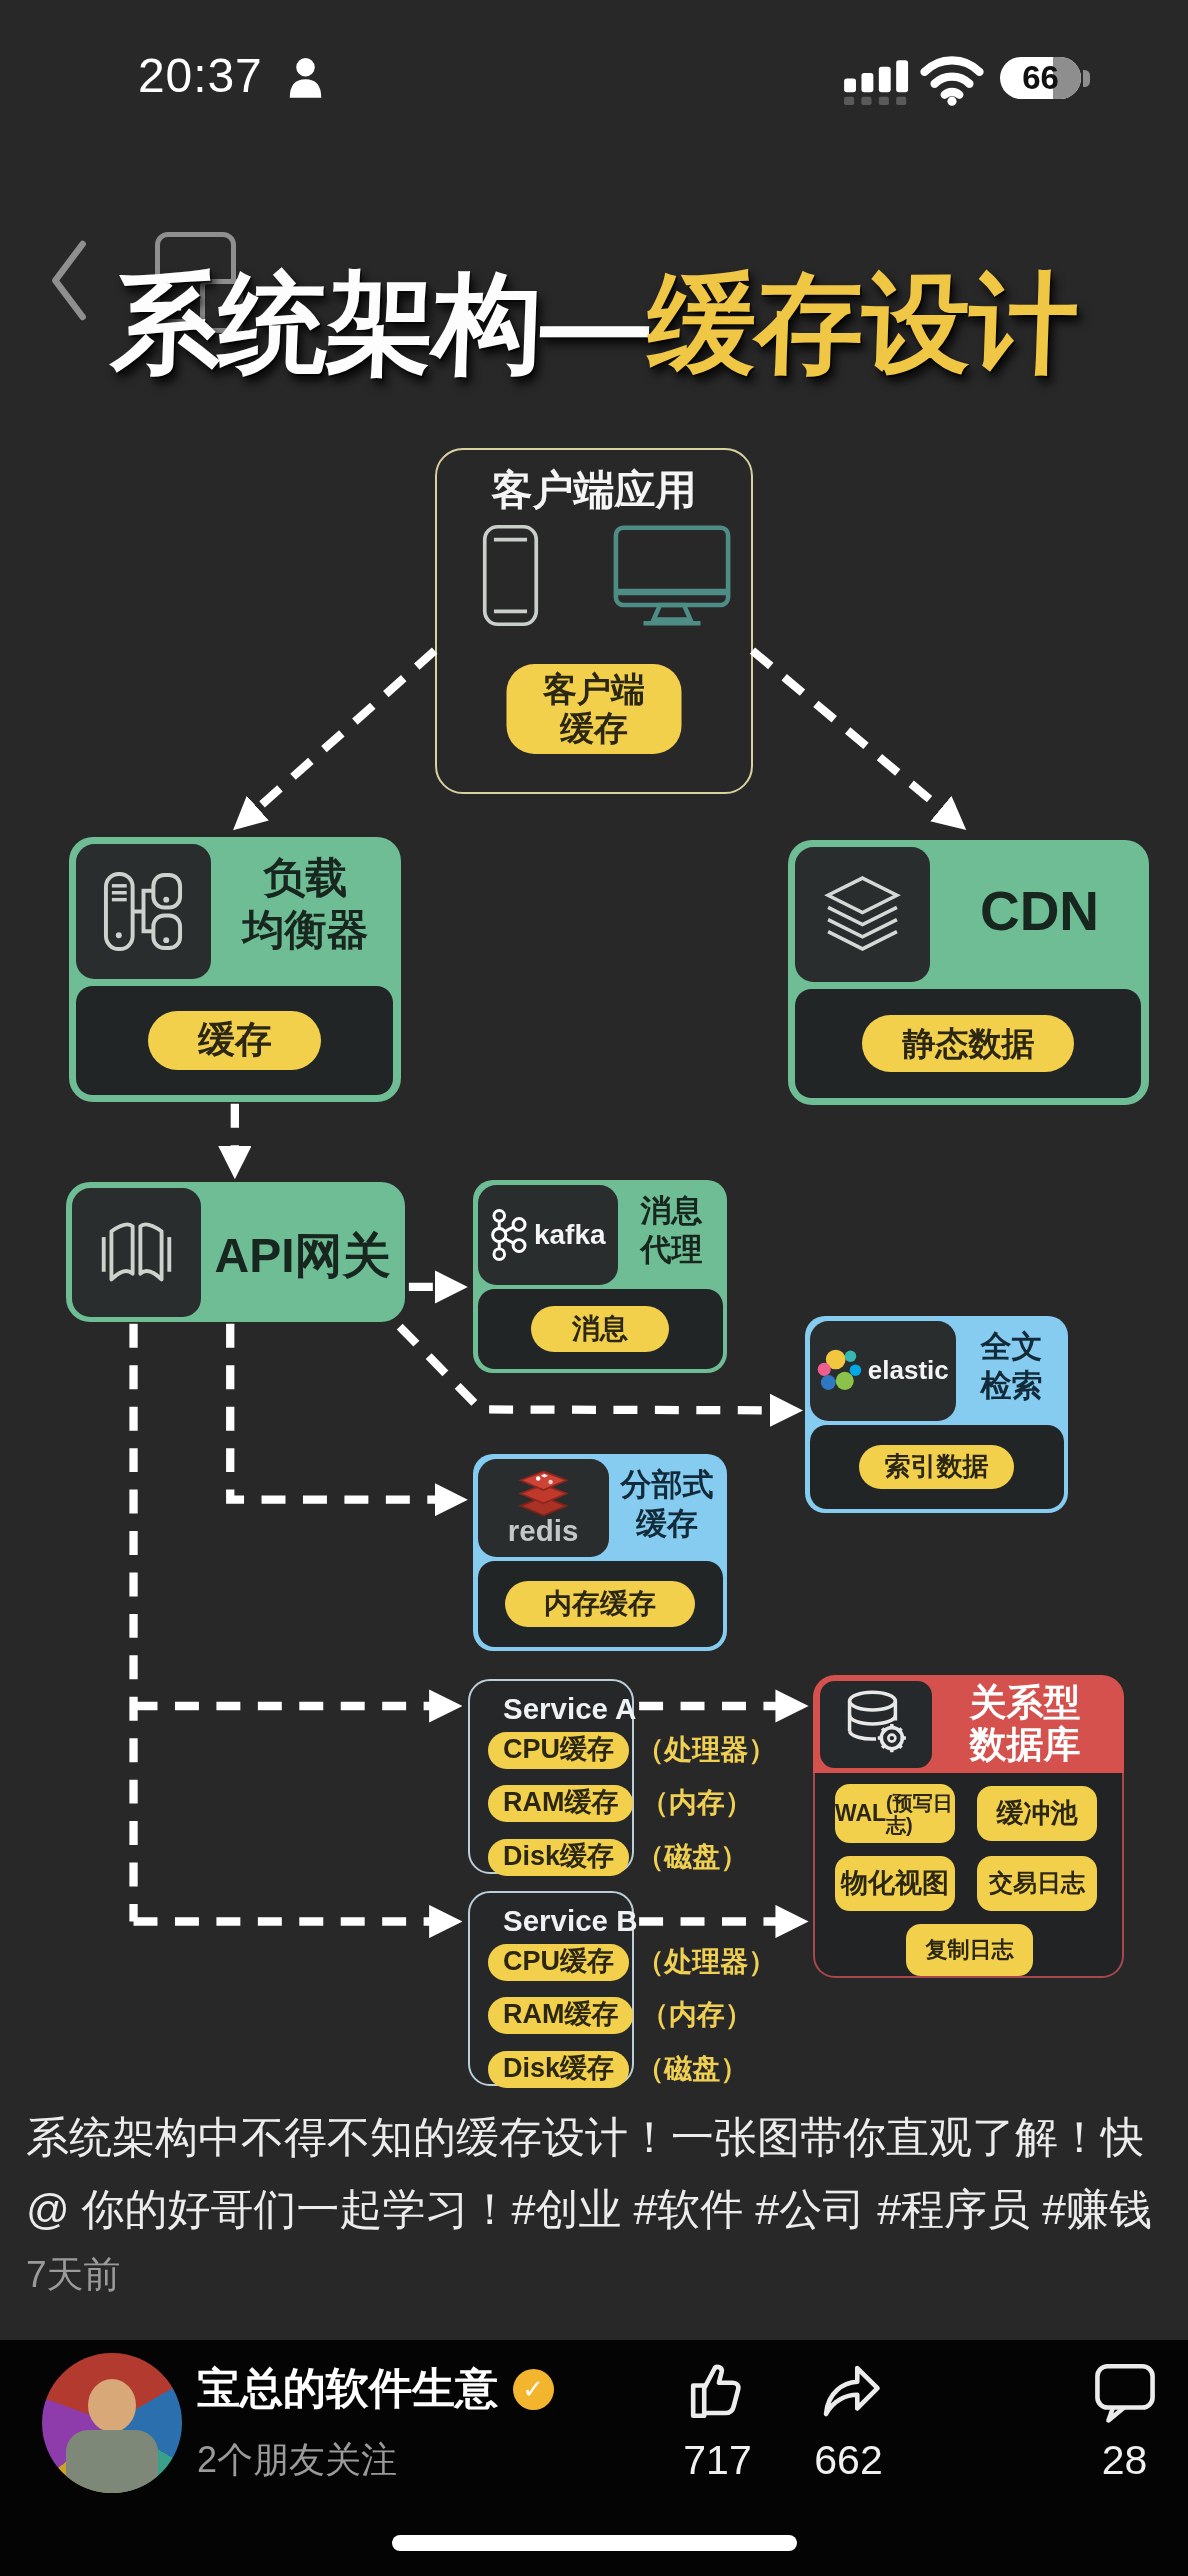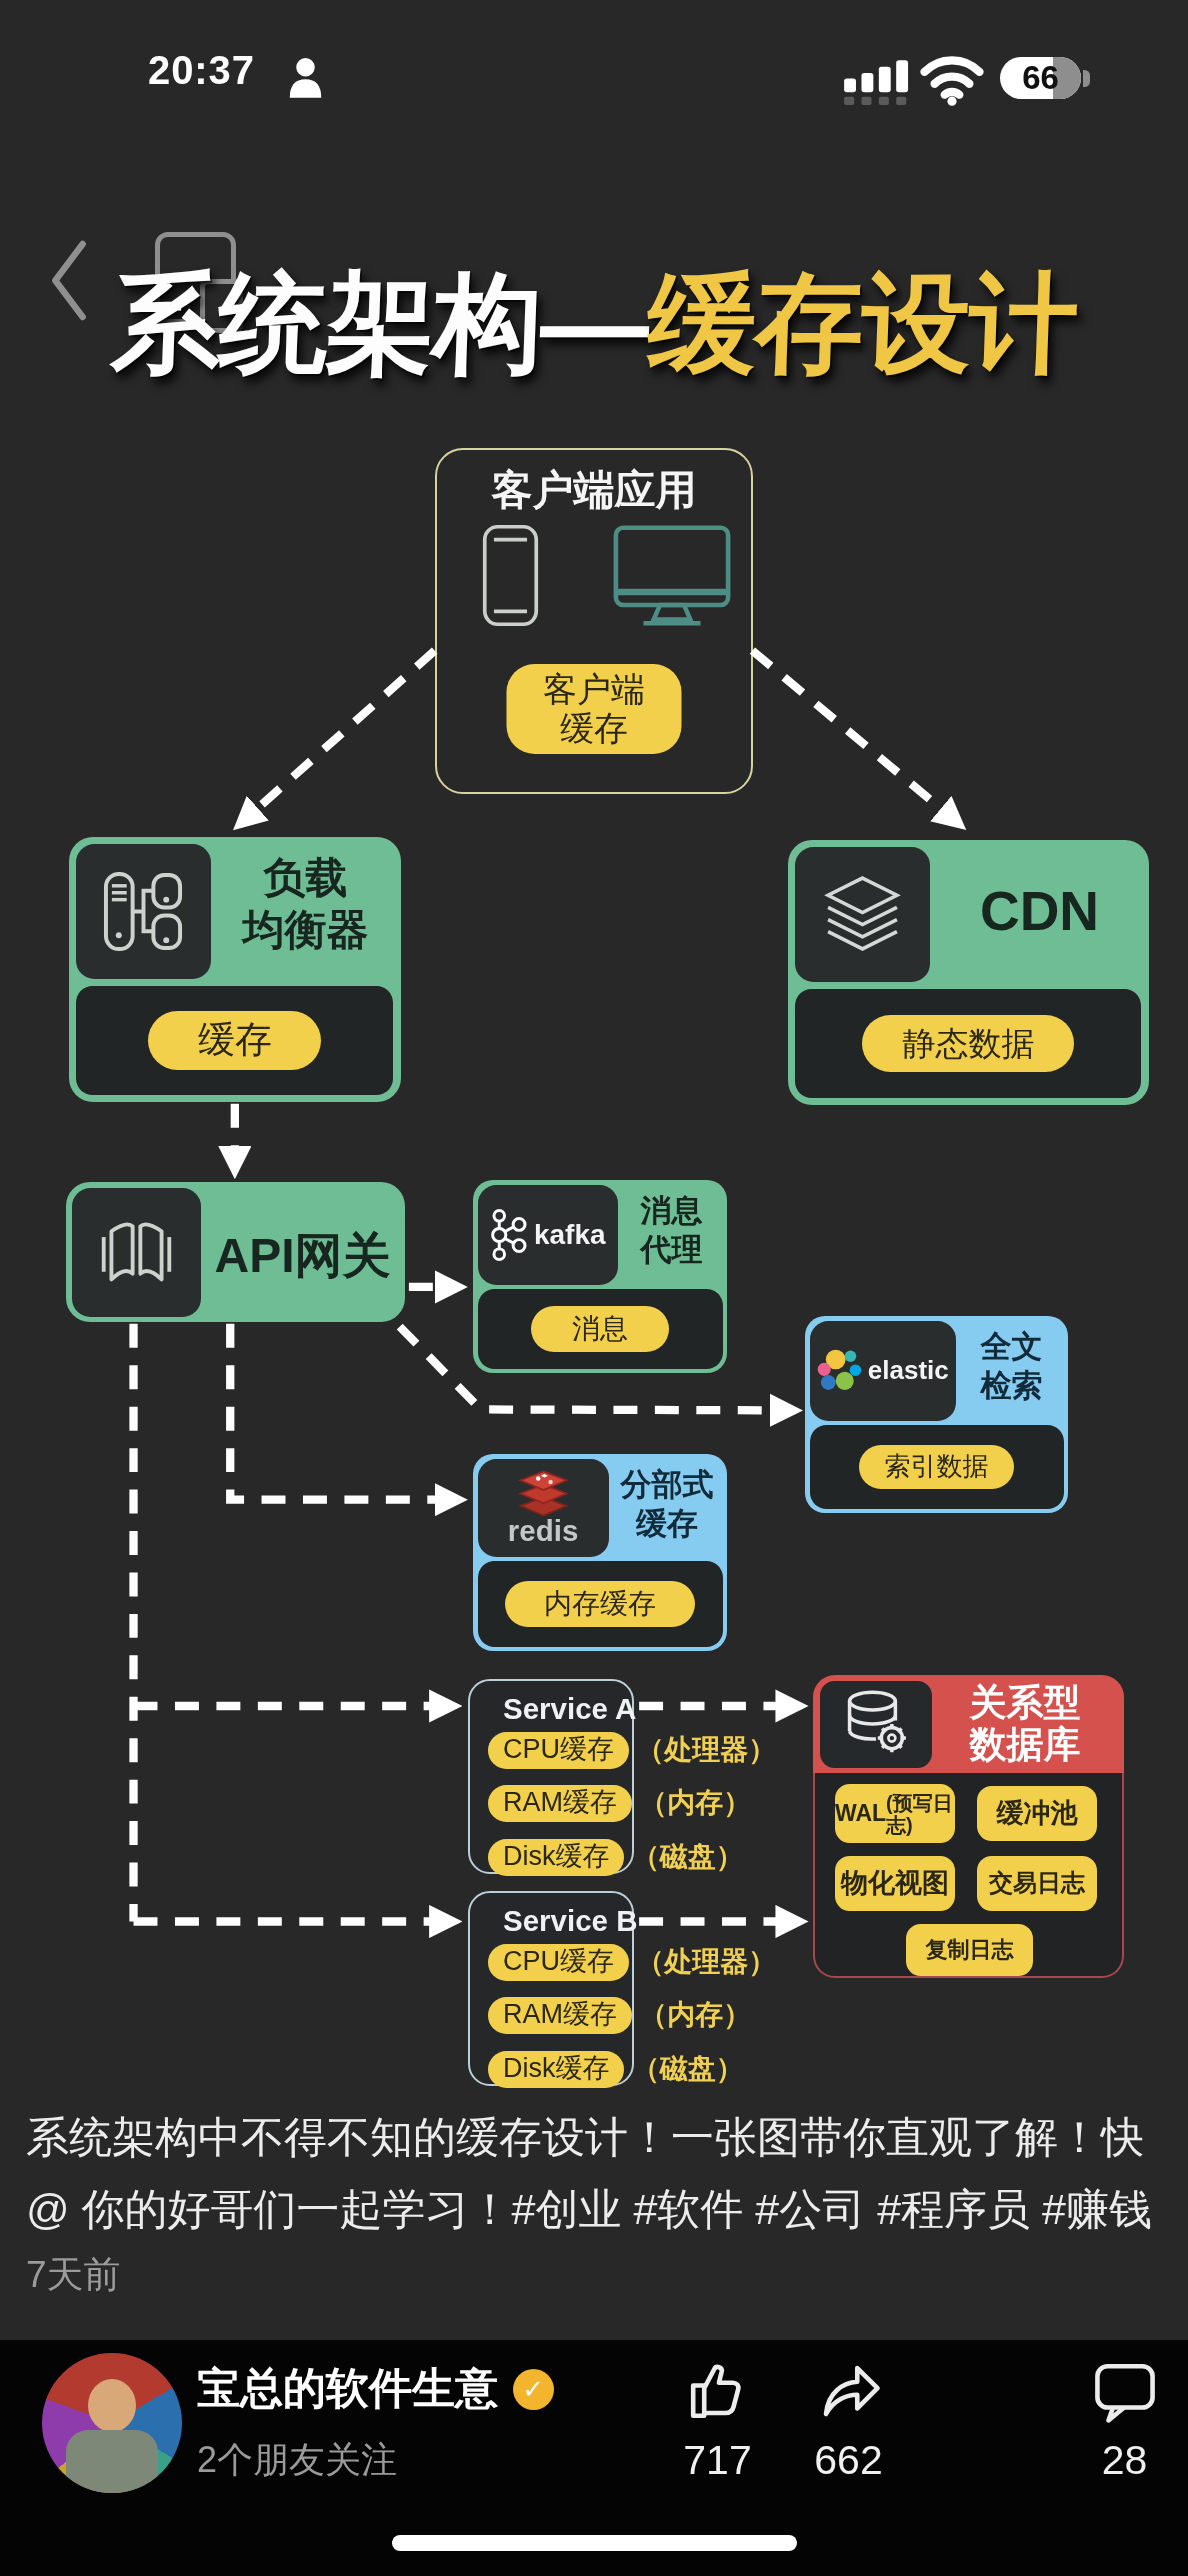--- a/index.html
+++ b/index.html
@@ -1,19 +1,19 @@
 <!DOCTYPE html>
 <html style="font-size:14.7px"><head>
 <meta charset="utf-8">
 <style>
   html,body{margin:0;padding:0;background:#000;}
   .page{position:relative;width:1188px;height:2576px;background:#282828;overflow:hidden;
         font-family:"Liberation Sans","DejaVu Sans",sans-serif;color:#eee;}
   
-  .status-time{position:absolute;left:148px;top:48px;font-size:40px;font-weight:bold;color:#fff;letter-spacing:0.9px;}
+  .status-time{position:absolute;left:138px;top:48px;font-size:48px;font-weight:normal;color:#fff;letter-spacing:0.9px;}
   .person-ic{position:absolute;left:287px;top:57px;}
   .sig-ic{position:absolute;left:842px;top:53px;}
   .wifi-ic{position:absolute;left:919px;top:55px;}
   .battery{position:absolute;left:1000px;top:57px;width:81px;height:42px;border-radius:21px;background:#fff;overflow:hidden;}
   .battery .unfilled{position:absolute;right:0;top:0;width:34%;height:100%;background:#8e8e8e;}
   .battery .pct{position:absolute;inset:0;display:flex;align-items:center;justify-content:center;
         font-size:33px;font-weight:bold;color:#111;}
   .bat-nub{position:absolute;left:1083px;top:70px;width:7.4px;height:16.6px;border-radius:0 5.5px 5.5px 0;background:#8e8e8e;}
   
   .back-btn{position:absolute;left:48px;top:238px;}
@@ -24,21 +24,21 @@
   
   .poster-title{position:absolute;left:0;top:251px;width:1188px;text-align:center;font-weight:900;
         font-size:109px;letter-spacing:-1.8px;white-space:nowrap;transform:skewX(-2deg);
         text-shadow:4.6px 7.4px 9.2px rgba(0,0,0,.85),1.8px 1.8px 0 rgba(0,0,0,.5);}
   .tw{color:#fdfdfd;} .ty{color:#f0c645;}
   
   .node{position:absolute;box-sizing:border-box;}
   .tile{position:absolute;background:#292d2e;border-radius:18.4px;display:flex;flex-direction:column;
         align-items:center;justify-content:center;gap:3.7px;}
   .sub{position:absolute;background:#212526;border-radius:16.6px;display:flex;align-items:center;justify-content:center;}
-  .pill{background:#f2d04c;color:#2b2713;font-weight:normal;display:flex;flex-direction:column;
+  .pill{background:#f2d04c;color:#2b2713;font-weight:bold;display:flex;flex-direction:column;
         align-items:center;justify-content:center;border-radius:920px;line-height:1.15;}
   .gtext{font-weight:bold;color:#17261f;text-align:center;}
   .btext{font-weight:bold;color:#122b3a;text-align:center;}
   .logo-word{font-weight:bold;color:#f4f4f4;}
   
   .client{left:435px;top:448px;width:318px;height:346px;border:2.8px solid #d8d1a0;border-radius:28px;}
   .client-title{position:absolute;top:13px;width:100%;text-align:center;font-size:41px;font-weight:bold;color:#f5f5f5;}
   .client-badge{position:absolute;left:50%;transform:translateX(-50%);top:214px;width:175px;height:90px;
         border-radius:28px;font-size:34px;}
   .phone-ic{position:absolute;left:44px;top:74px;}

